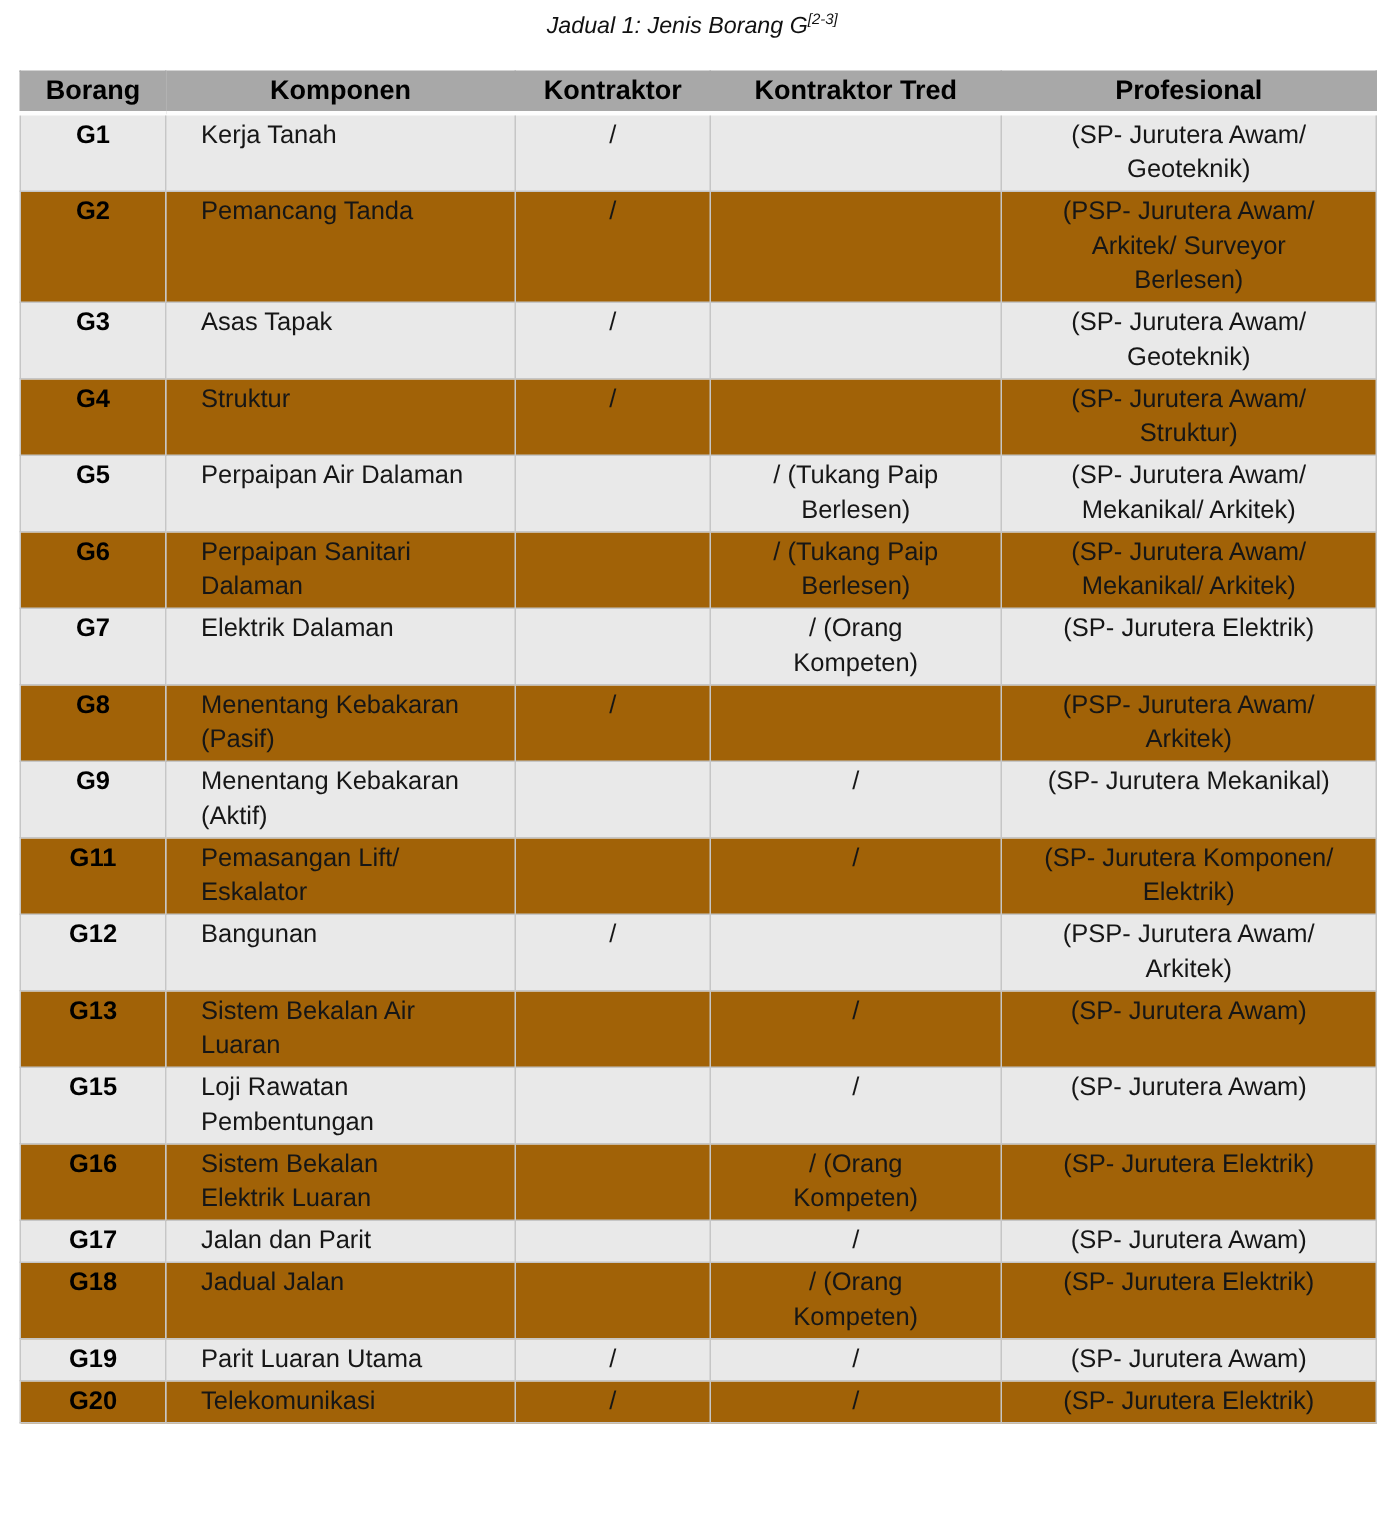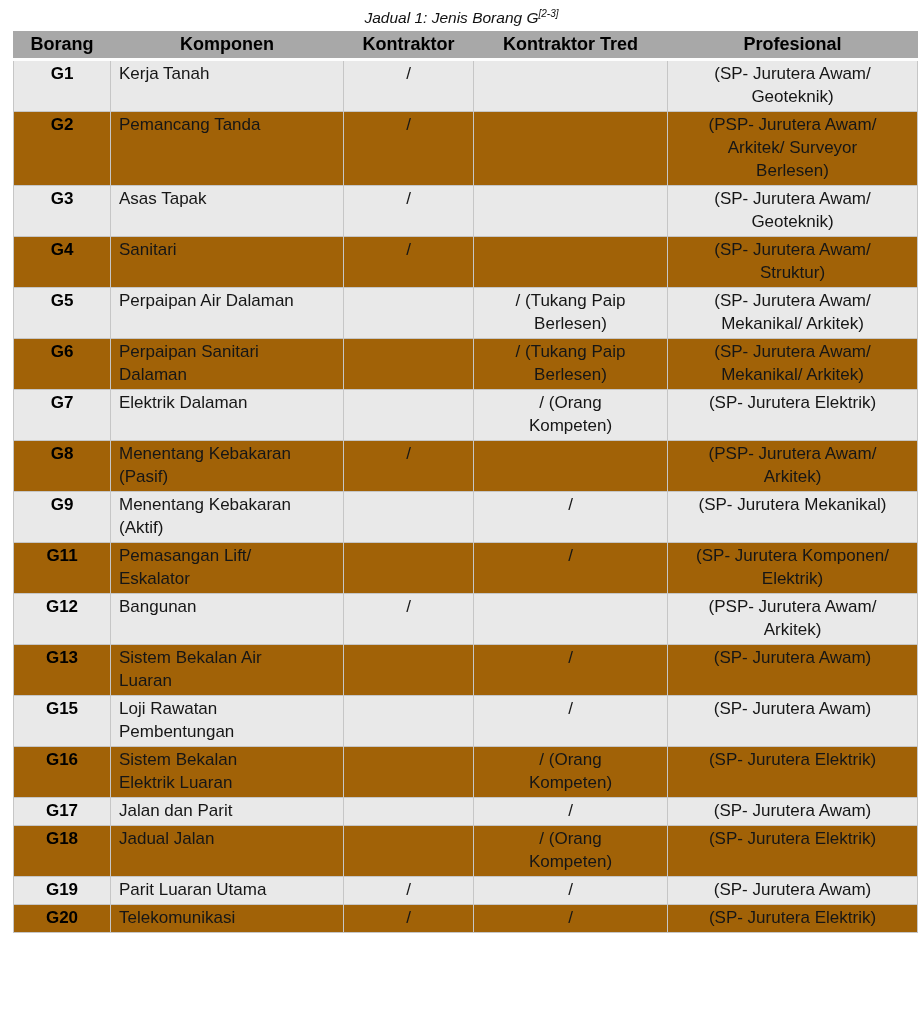--- a/index.html
+++ b/index.html
@@ -17,21 +17,21 @@
     font-family: "Liberation Sans", sans-serif;
     color: var(--text);
   }
   .page {
     width: 923px;
     height: 1024px;
     overflow: hidden;
     background: #ffffff;
   }
   .title {
-    margin: 8px 0 4px 0;
+    margin: 8px 0 20px 0;
     text-align: center;
     font-style: italic;
     font-size: 15.5px;
     color: #111;
   }
   .title sup {
     font-size: 10px;
     font-style: italic;
   }
   table.borang {
@@ -64,21 +64,21 @@
     padding: 1px 3px 3px 3px;
     white-space: pre-line;
   }
   tbody tr { background: #a16207; }
   tbody tr:nth-child(odd) { background: var(--row-shaded); }
   td.c-borang {
     text-align: center;
     font-weight: bold;
     color: #000;
   }
-  td.c-komponen { text-align: left; padding-left: 8px; }
+  td.c-komponen { text-align: left; padding-left: 23px; }
   td.c-kontraktor, td.c-tred, td.c-prof { text-align: center; }
 </style>
 </head>
 <body>
 
 <div class="page">
 
   <div class="title">
     <span>Jadual 1: Jenis Borang G</span><sup>[2-3]</sup>
   </div>
@@ -121,21 +121,21 @@
         <tr>
     <td class="c-borang">G3</td>
     <td class="c-komponen">Asas Tapak</td>
     <td class="c-kontraktor">/</td>
     <td class="c-tred"></td>
     <td class="c-prof">(SP- Jurutera Awam/
 Geoteknik)</td>
   </tr>
         <tr>
     <td class="c-borang">G4</td>
-    <td class="c-komponen">Sanitari</td>
+    <td class="c-komponen">Struktur</td>
     <td class="c-kontraktor">/</td>
     <td class="c-tred"></td>
     <td class="c-prof">(SP- Jurutera Awam/
 Struktur)</td>
   </tr>
         <tr>
     <td class="c-borang">G5</td>
     <td class="c-komponen">Perpaipan Air Dalaman</td>
     <td class="c-kontraktor"></td>
     <td class="c-tred">/ (Tukang Paip

